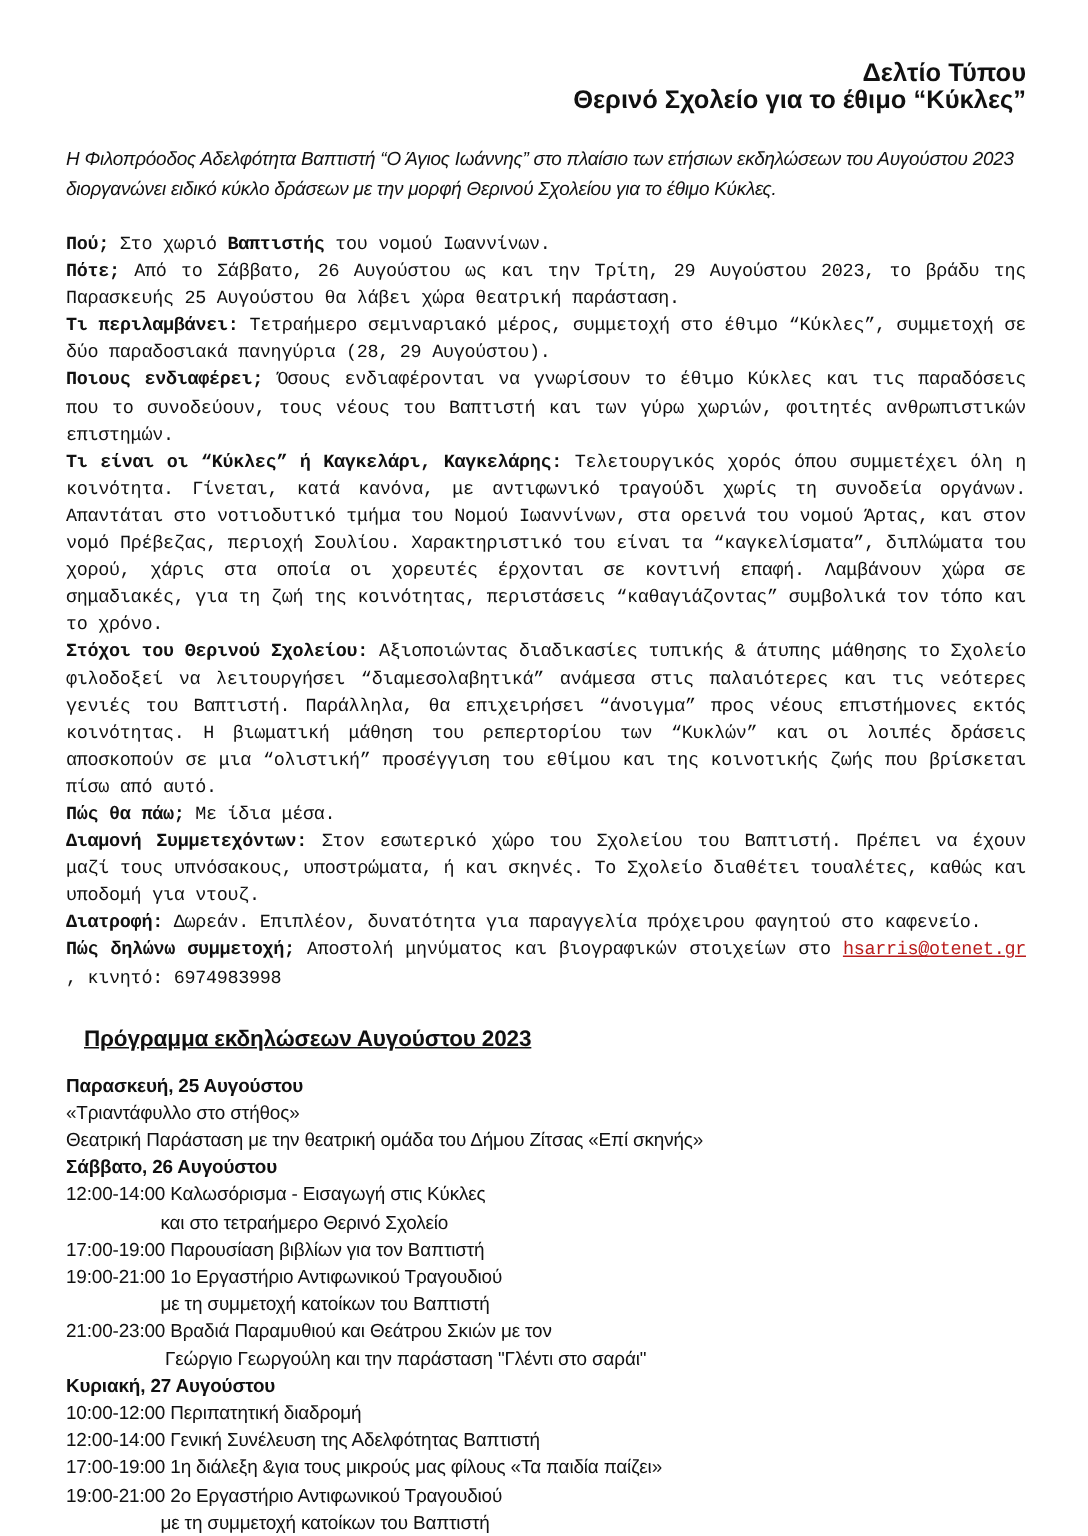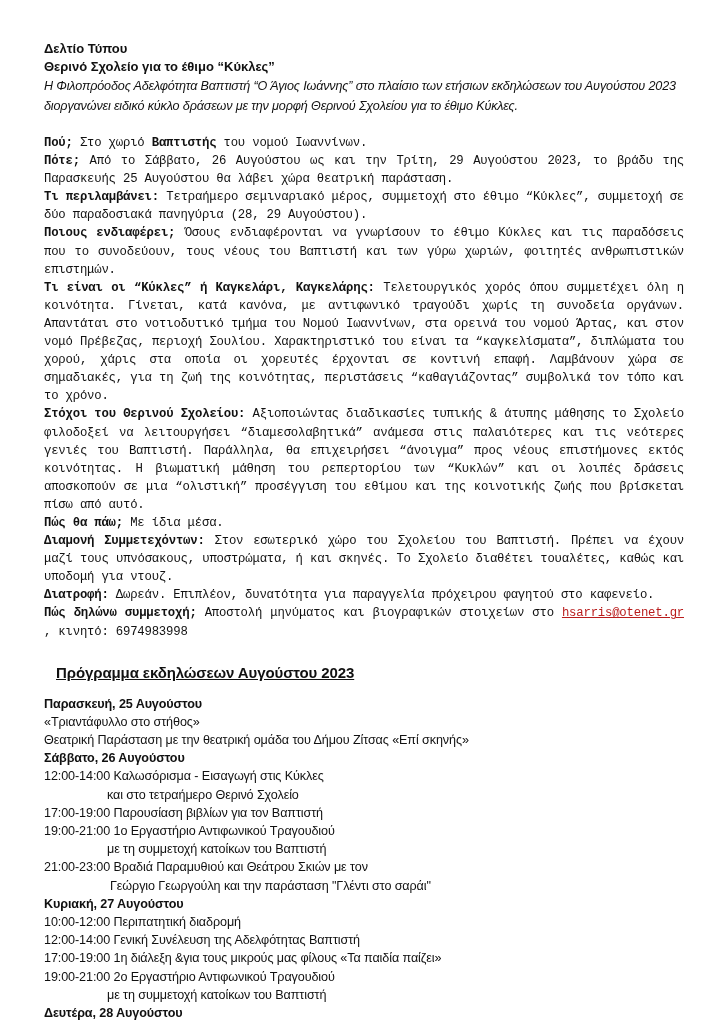--- a/index.html
+++ b/index.html
@@ -1,19 +1,19 @@
 <!DOCTYPE html>
 <html><head>
   <meta charset="utf-8">
   <style>
     html, body { margin: 0; padding: 0; background: #ffffff; }
     body { width: 725px; height: 1024px; overflow: hidden; position: relative; color: #111; }
     .page { position: absolute; left: 44px; top: 40px; width: 640px; font-family: "Liberation Sans", sans-serif; }
-    .title { text-align: left; font-weight: bold; font-size: 13px; line-height: 18px; }
-    .intro { font-style: italic; font-size: 12.6px; line-height: 20px; letter-spacing: -0.15px; }
+    .title { text-align: right; font-weight: bold; font-size: 17px; line-height: 18px; }
+    .intro { font-style: italic; font-size: 12.6px; line-height: 20px; margin-top: 20px; letter-spacing: -0.15px; }
     .info { margin-top: 18px; font-size: 12.3px; line-height: 18.1px; text-align: justify; letter-spacing: -0.2px; font-family: Liberation Mono, monospace; }
     .info p { margin: 0; }
     .info b { font-weight: bold; }
     .final { font-weight: bold; }
     a.email { color: #b91c1c; text-decoration: underline; }
     .program { margin-top: 22px; font-size: 12.6px; line-height: 18.2px; letter-spacing: -0.1px; }
     .program h2 { margin: 12px; font-size: 15px; line-height: 20px; font-weight: bold; text-decoration: underline; }
     .program .day { font-weight: bold; }
     .program .line { white-space: pre; }
     .program .cont { padding-left: 63px; }

